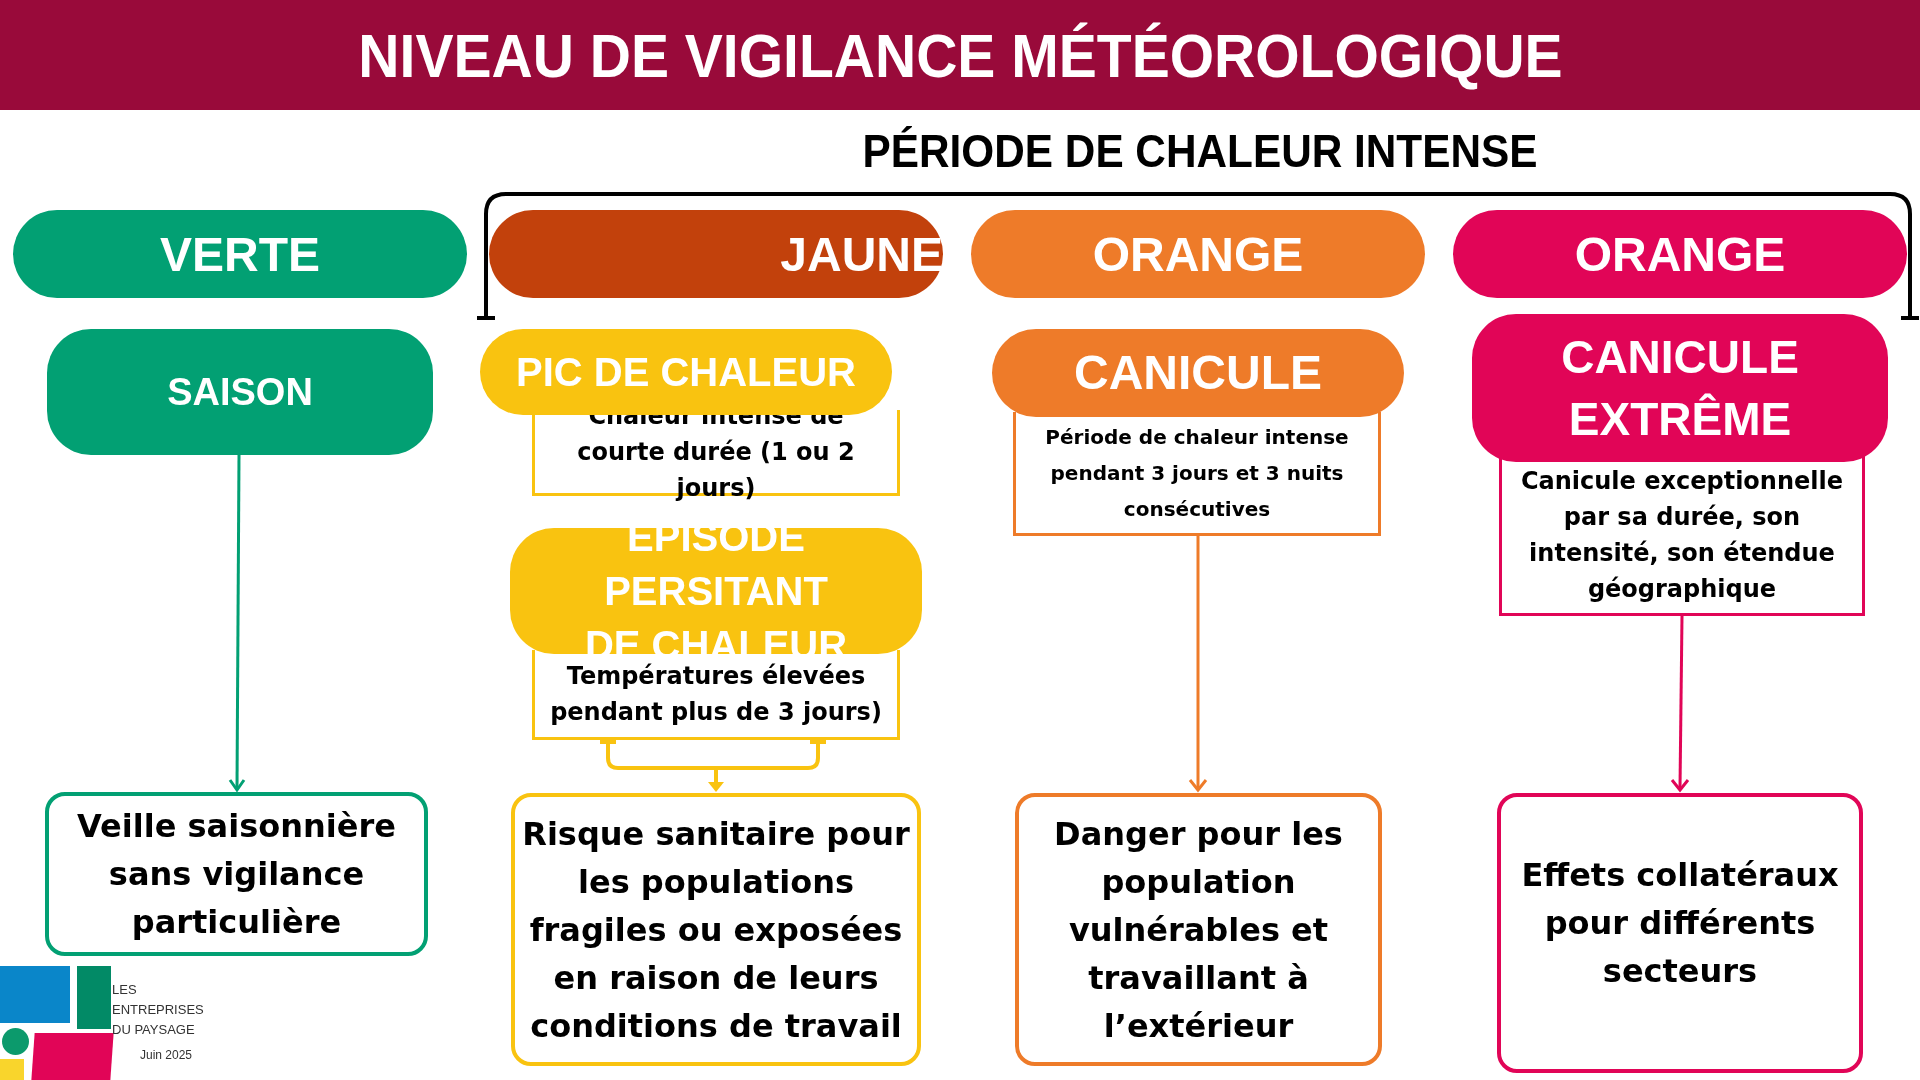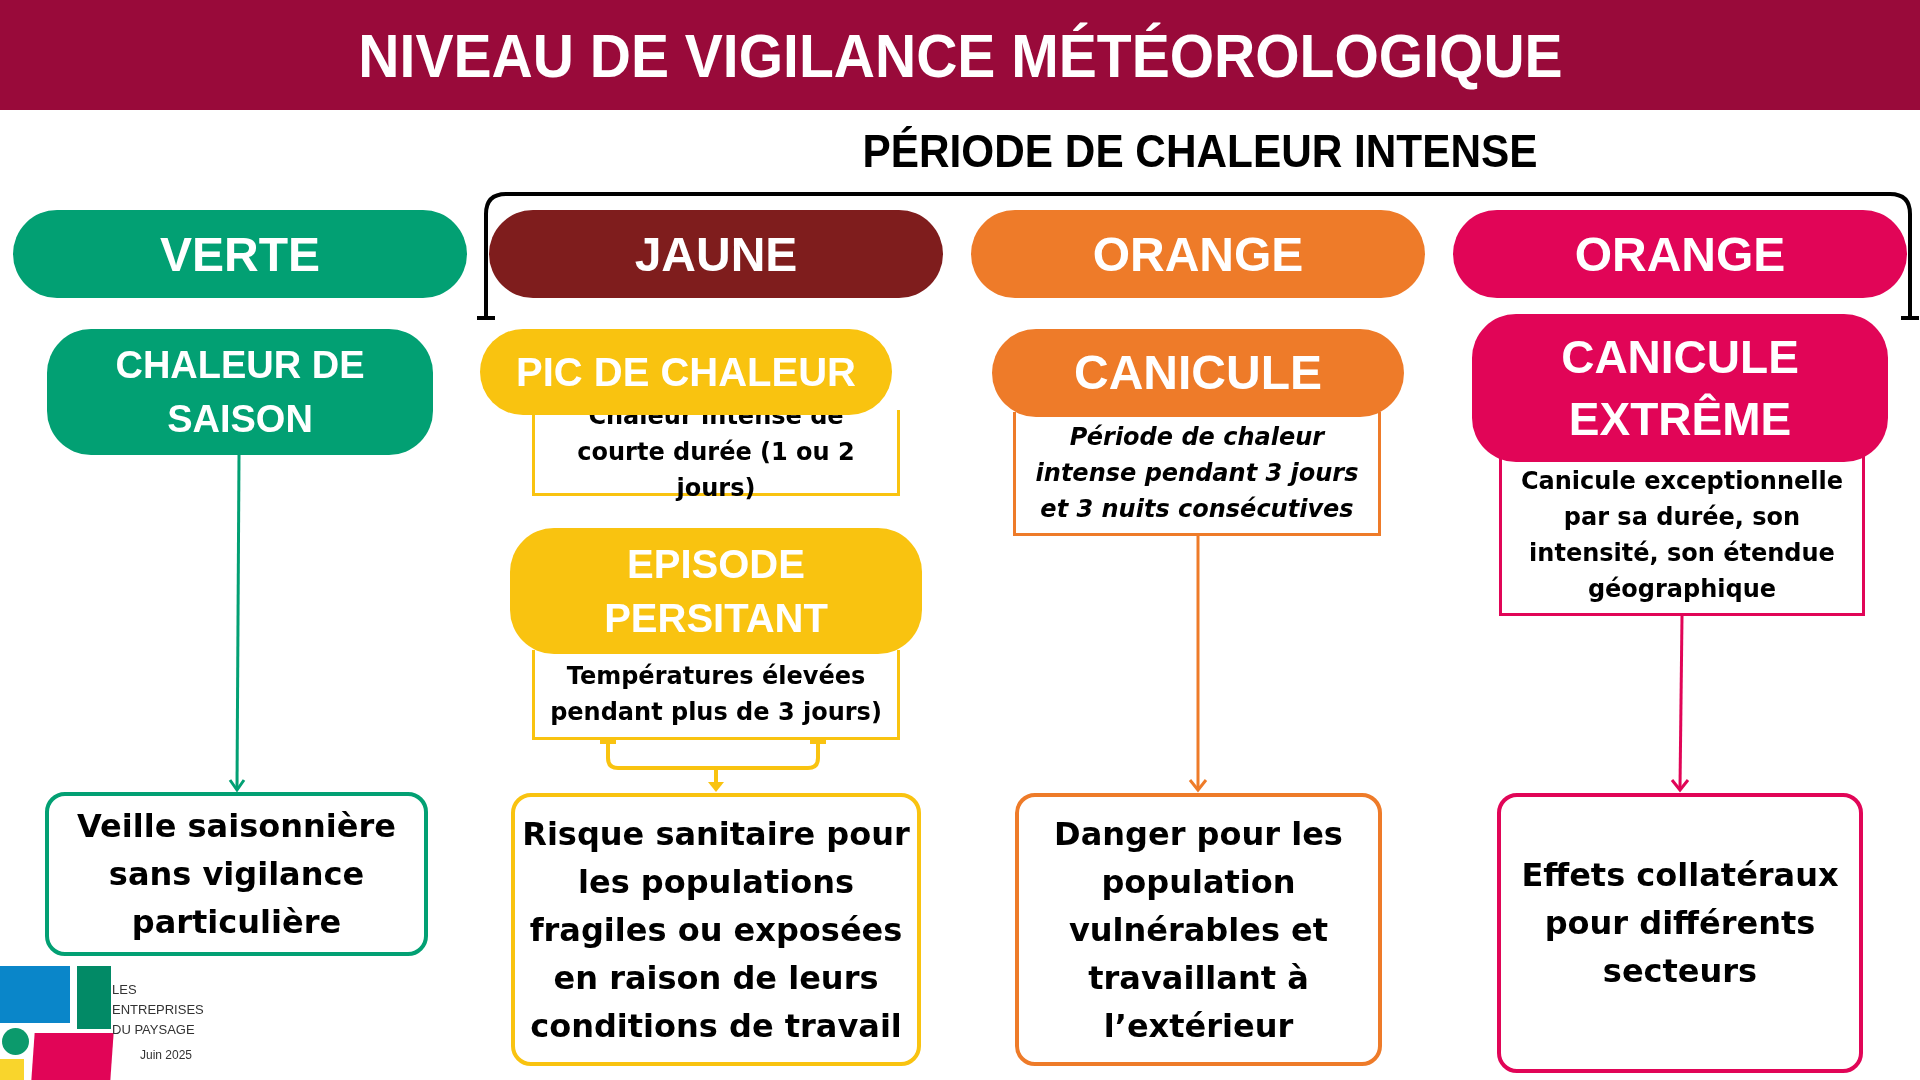--- a/index.html
+++ b/index.html
@@ -20,39 +20,39 @@
     transform: scaleX(0.92);
   }
   svg.overlay { position: absolute; left: 0; top: 0; width: 1920px; height: 1080px; pointer-events: none; }
 
   .pill {
     position: absolute; display: flex; align-items: center; justify-content: center; text-align: center;
     color: #fff; font-family: "Liberation Sans", sans-serif; font-weight: 700;
   }
   .level { top: 210px; height: 88px; width: 454px; border-radius: 44px; font-size: 48px; }
   .lv-verte { left: 13px; background: #02a073; }
-  .lv-jaune { left: 489px; background: #7f1d1d; }
+  .lv-jaune { left: 489px; background: #c2410c; justify-content: flex-end; }
   .lv-orange { left: 971px; background: #ee7b29; }
   .lv-rouge { left: 1453px; background: #e10557; }
 
   .cat { border-radius: 44px; font-size: 40px; line-height: 54px; }
   .cat-green { left: 47px; top: 329px; width: 386px; height: 126px; background: #02a073; font-size: 38px; }
   .cat-pic { left: 480px; top: 329px; width: 412px; height: 86px; background: #f9c310; }
   .cat-episode { left: 510px; top: 528px; width: 412px; height: 126px; background: #f9c310; }
   .cat-canicule { left: 992px; top: 329px; width: 412px; height: 88px; background: #ee7b29; font-size: 48px; }
   .cat-extreme { left: 1472px; top: 314px; width: 416px; height: 148px; background: #e10557; font-size: 46px; line-height: 62px; }
 
   .desc {
     position: absolute; background: #fff; text-align: center; font-weight: 700;
     font-family: "DejaVu Sans", sans-serif; font-size: 24px; line-height: 36px;
     display: flex; align-items: center; justify-content: center; padding: 0 8px;
   }
   .desc-pic { left: 532px; top: 410px; width: 368px; height: 86px; border: 3px solid #f9c310; border-top: none; }
   .desc-episode { left: 532px; top: 650px; width: 368px; height: 90px; border: 3px solid #f9c310; border-top: none; }
-  .desc-canicule { left: 1013px; top: 412px; width: 368px; height: 124px; border: 3px solid #ee7b29; border-top: none; font-size: 24px; font-style: italic; }
+  .desc-canicule { left: 1013px; top: 412px; width: 368px; height: 124px; border: 3px solid #ee7b29; border-top: none; font-size: 20px; }
   .desc-extreme { left: 1499px; top: 456px; width: 366px; height: 160px; border: 3px solid #e10557; border-top: none; }
 
   .result {
     position: absolute; background: #fff; border-radius: 20px; text-align: center;
     font-weight: 700; font-family: "DejaVu Sans", sans-serif; font-size: 32px; line-height: 48px;
     display: flex; flex-direction: column; align-items: center; justify-content: center; border: 4px solid;
   }
   .res-green { left: 45px; top: 792px; width: 383px; height: 164px; border-color: #02a073; }
   .res-yellow { left: 511px; top: 793px; width: 410px; height: 273px; border-color: #f9c310; }
   .res-orange { left: 1015px; top: 793px; width: 367px; height: 273px; border-color: #ee7b29; }
@@ -111,34 +111,34 @@
   </div>
 <div class="pill level lv-orange">
     <span>ORANGE</span>
   </div>
 <div class="pill level lv-rouge">
     <span>ORANGE</span>
   </div>
 
 <div class="pill cat cat-green">
   <div>
-    <div>CHALEUR DE</div>
     <div>SAISON</div>
   </div>
 </div>
 
 <div class="desc desc-pic">Chaleur intense de courte durée (1 ou 2 jours)</div>
 <div class="pill cat cat-pic">
   <span>PIC DE CHALEUR</span>
 </div>
 
 <div class="desc desc-episode">Températures élevées pendant plus de 3 jours)</div>
 <div class="pill cat cat-episode">
   <div>
     <div>EPISODE PERSITANT</div>
+    <div>DE CHALEUR</div>
   </div>
 </div>
 
 <div class="desc desc-canicule">Période de chaleur intense pendant 3 jours et 3 nuits consécutives</div>
 <div class="pill cat cat-canicule">
   <span>CANICULE</span>
 </div>
 
 <div class="desc desc-extreme">Canicule exceptionnelle par sa durée, son intensité, son étendue géographique</div>
 <div class="pill cat cat-extreme">

